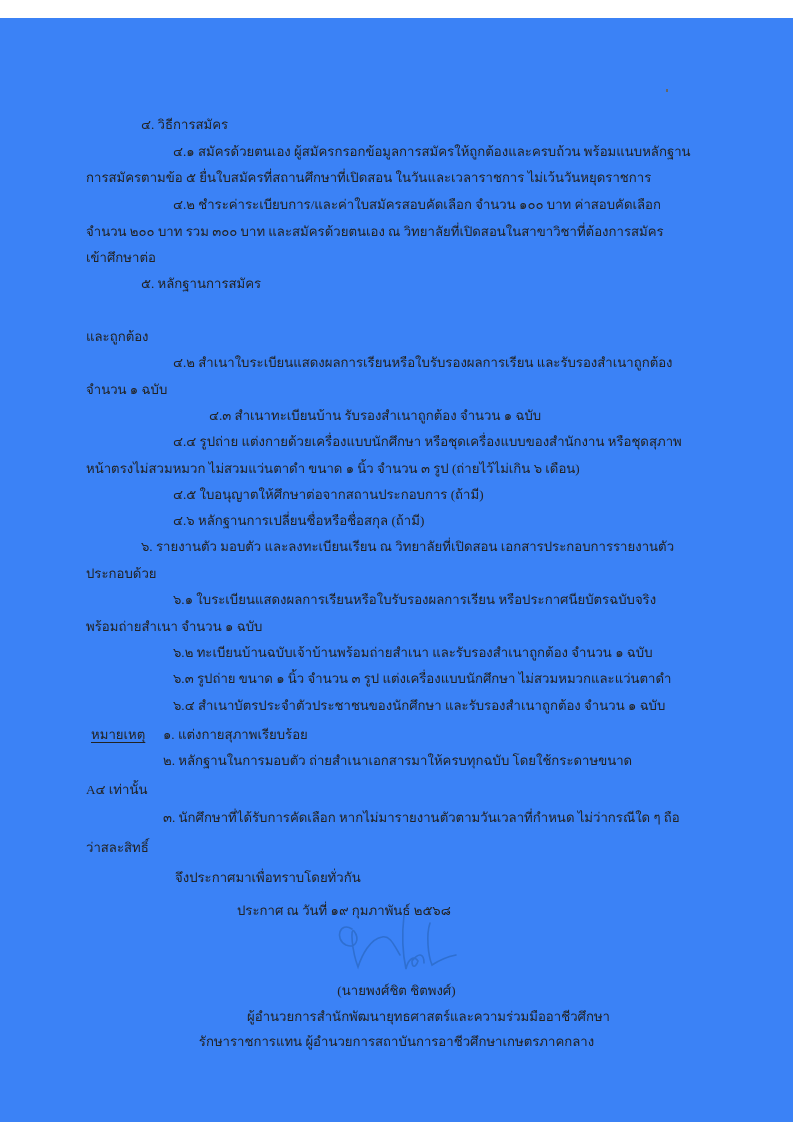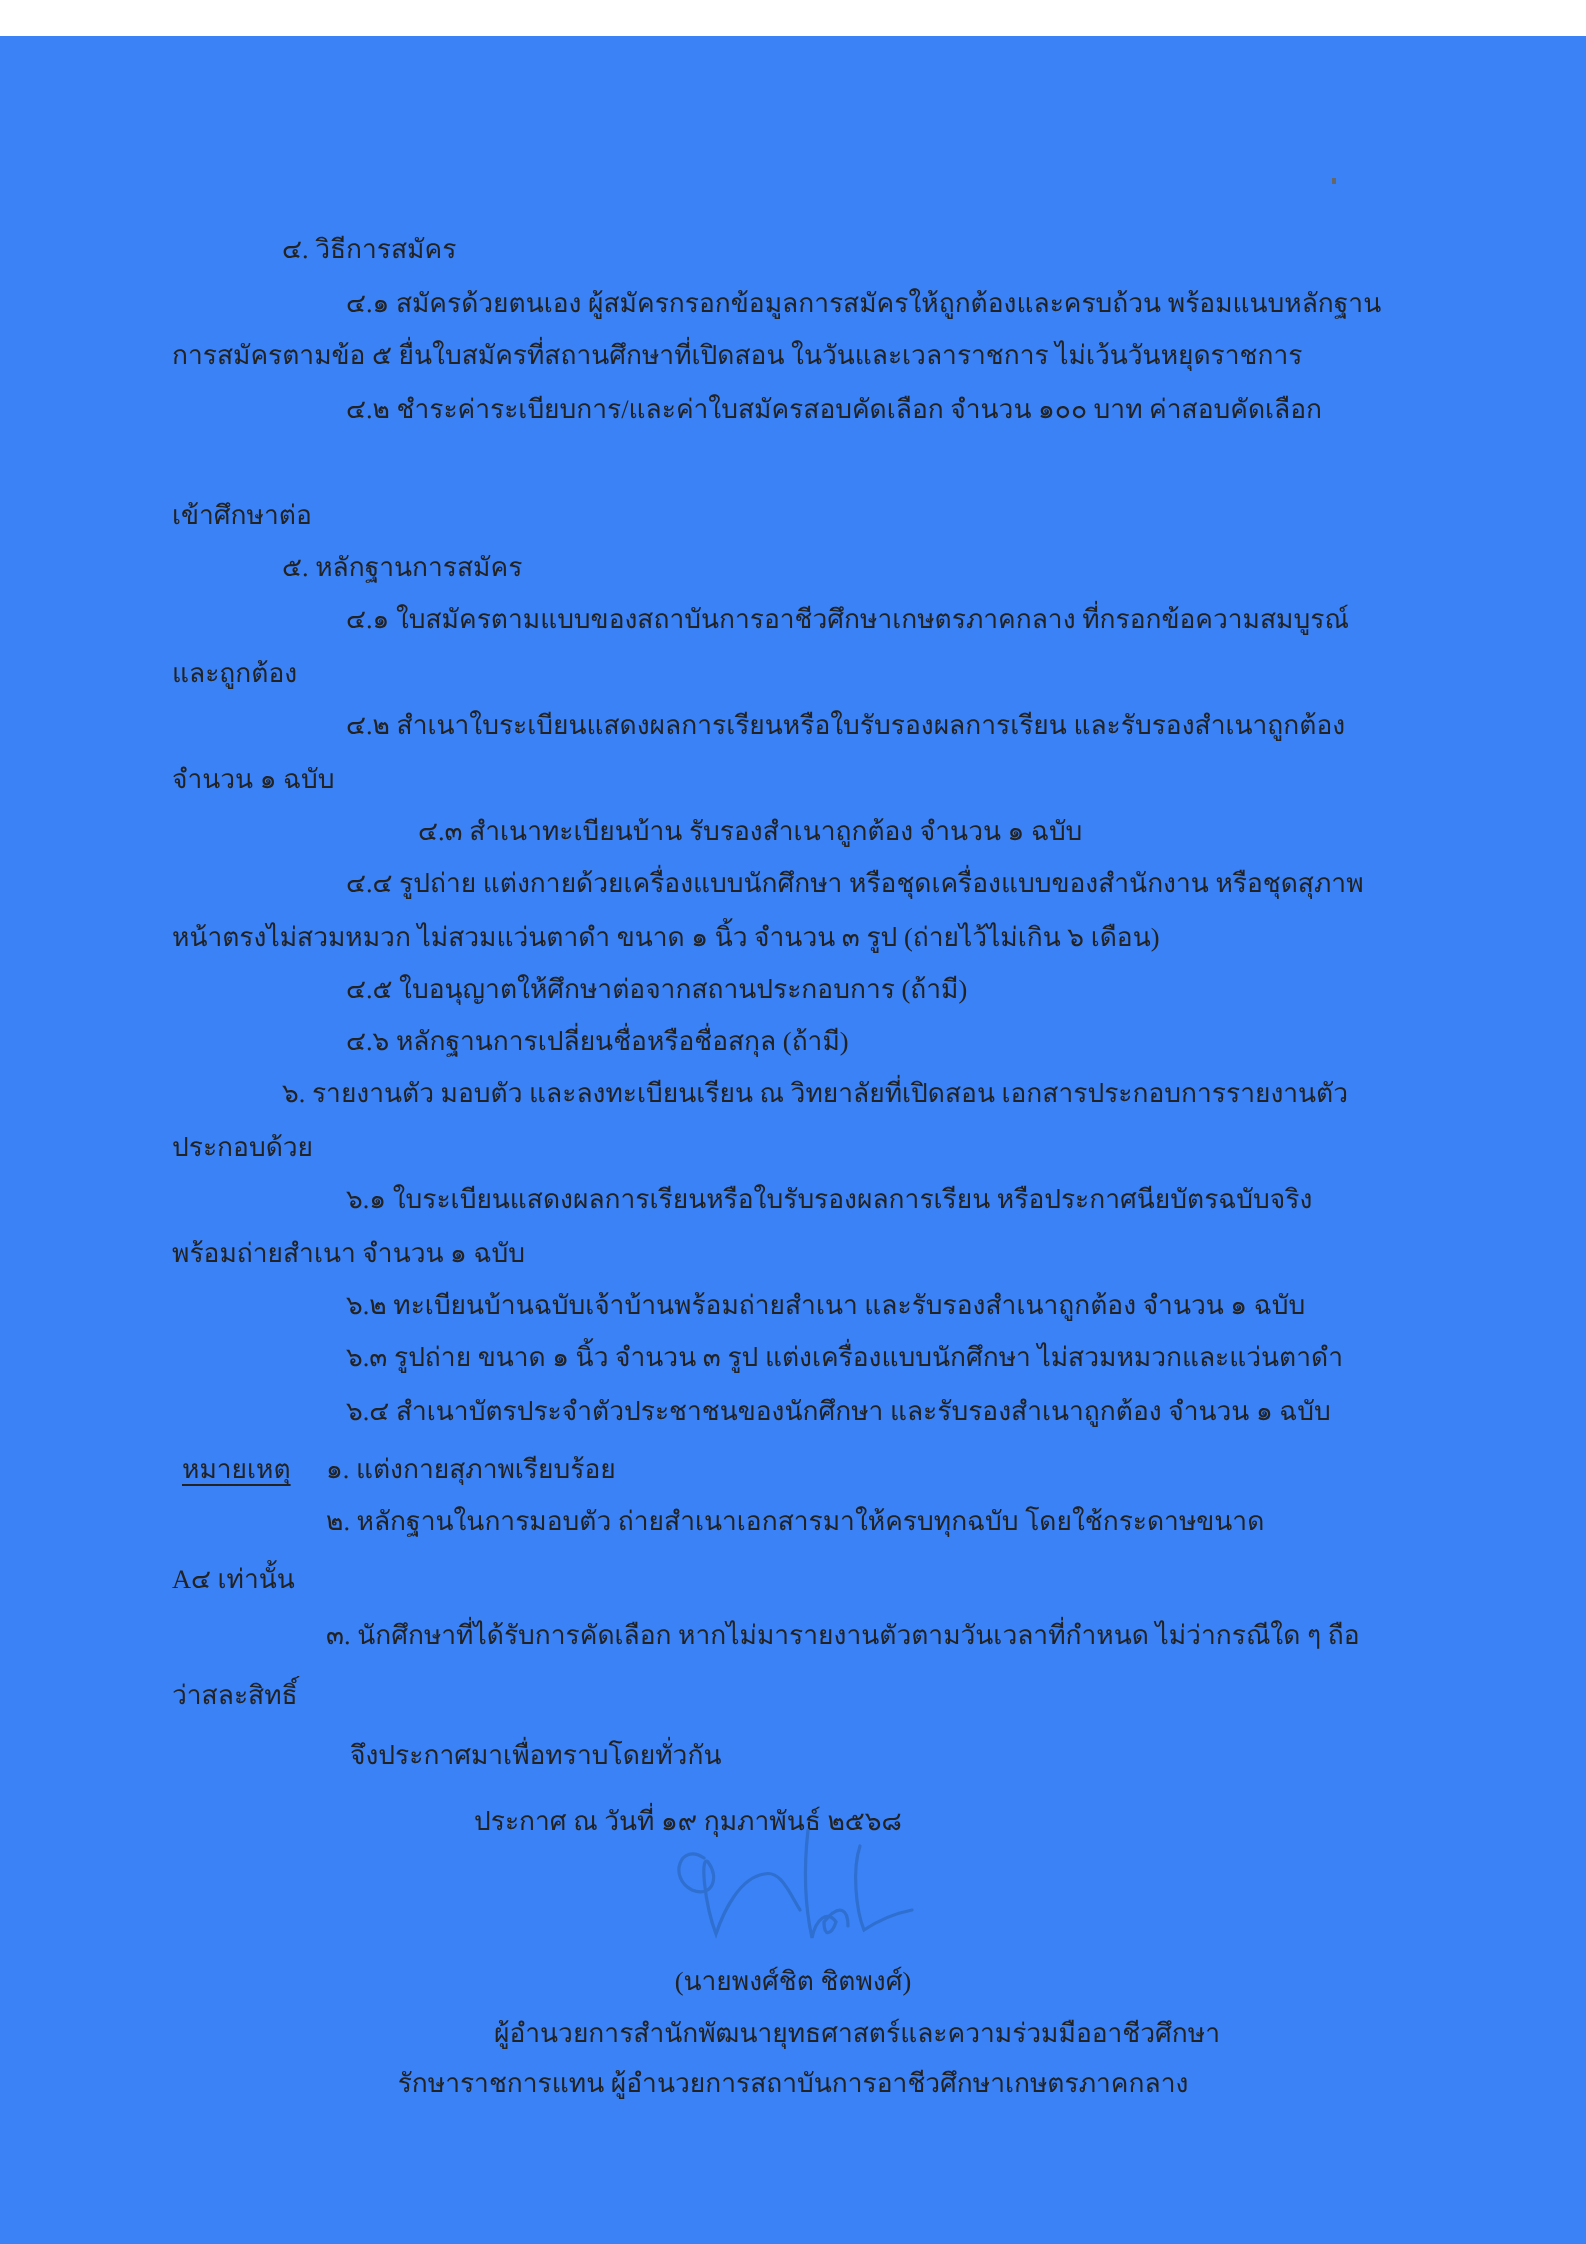--- a/index.html
+++ b/index.html
@@ -55,24 +55,24 @@
 <body>
 
 <div class="page">
 
   <div class="mark"></div>
 
   <div class="line" style="left:141px;top:98px;">๔. วิธีการสมัคร</div>
   <div class="line" style="left:173px;top:125px;">๔.๑ สมัครด้วยตนเอง ผู้สมัครกรอกข้อมูลการสมัครให้ถูกต้องและครบถ้วน พร้อมแนบหลักฐาน</div>
   <div class="line" style="left:86px;top:151px;">การสมัครตามข้อ ๕ ยื่นใบสมัครที่สถานศึกษาที่เปิดสอน ในวันและเวลาราชการ ไม่เว้นวันหยุดราชการ</div>
   <div class="line" style="left:173px;top:178px;">๔.๒ ชำระค่าระเบียบการ/และค่าใบสมัครสอบคัดเลือก จำนวน ๑๐๐ บาท ค่าสอบคัดเลือก</div>
+  <div class="line" style="left:86px;top:205px;">จำนวน ๒๐๐ บาท  รวม ๓๐๐ บาท และสมัครด้วยตนเอง ณ วิทยาลัยที่เปิดสอนในสาขาวิชาที่ต้องการสมัคร</div>
   <div class="line" style="left:86px;top:231px;">เข้าศึกษาต่อ</div>
 
   <div class="line" style="left:141px;top:257px;">๕. หลักฐานการสมัคร</div>
-  <div class="line" style="left:173px;top:283px;">๔.๑ ใบสมัครตามแบบของสถาบันการอาชีวศึกษาเกษตรภาคกลาง ที่กรอกข้อความสมบูรณ์</div>
   <div class="line" style="left:86px;top:310px;">และถูกต้อง</div>
   <div class="line" style="left:173px;top:336px;">๔.๒ สำเนาใบระเบียนแสดงผลการเรียนหรือใบรับรองผลการเรียน และรับรองสำเนาถูกต้อง</div>
   <div class="line" style="left:86px;top:363px;">จำนวน  ๑  ฉบับ</div>
   <div class="line" style="left:173px;top:389px;margin-left:36px;">๔.๓ สำเนาทะเบียนบ้าน รับรองสำเนาถูกต้อง  จำนวน  ๑  ฉบับ</div>
   <div class="line" style="left:173px;top:415px;">๔.๔ รูปถ่าย แต่งกายด้วยเครื่องแบบนักศึกษา หรือชุดเครื่องแบบของสำนักงาน หรือชุดสุภาพ</div>
   <div class="line" style="left:86px;top:442px;">หน้าตรงไม่สวมหมวก ไม่สวมแว่นตาดำ ขนาด ๑ นิ้ว  จำนวน  ๓  รูป (ถ่ายไว้ไม่เกิน ๖ เดือน)</div>
   <div class="line" style="left:173px;top:468px;">๔.๕ ใบอนุญาตให้ศึกษาต่อจากสถานประกอบการ (ถ้ามี)</div>
   <div class="line" style="left:173px;top:494px;">๔.๖ หลักฐานการเปลี่ยนชื่อหรือชื่อสกุล (ถ้ามี)</div>
 
   <div class="line" style="left:141px;top:520px;">๖. รายงานตัว มอบตัว และลงทะเบียนเรียน ณ วิทยาลัยที่เปิดสอน เอกสารประกอบการรายงานตัว</div>

